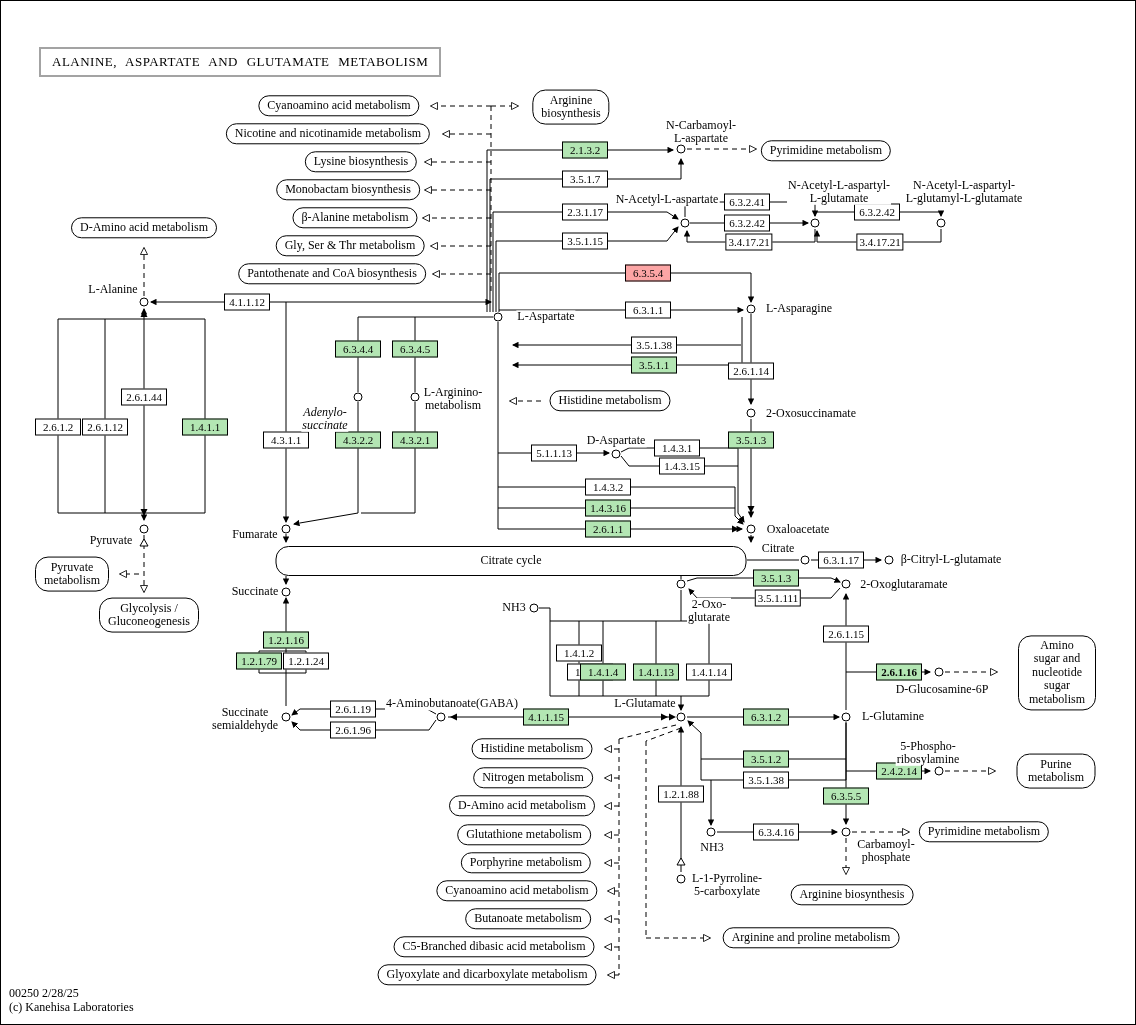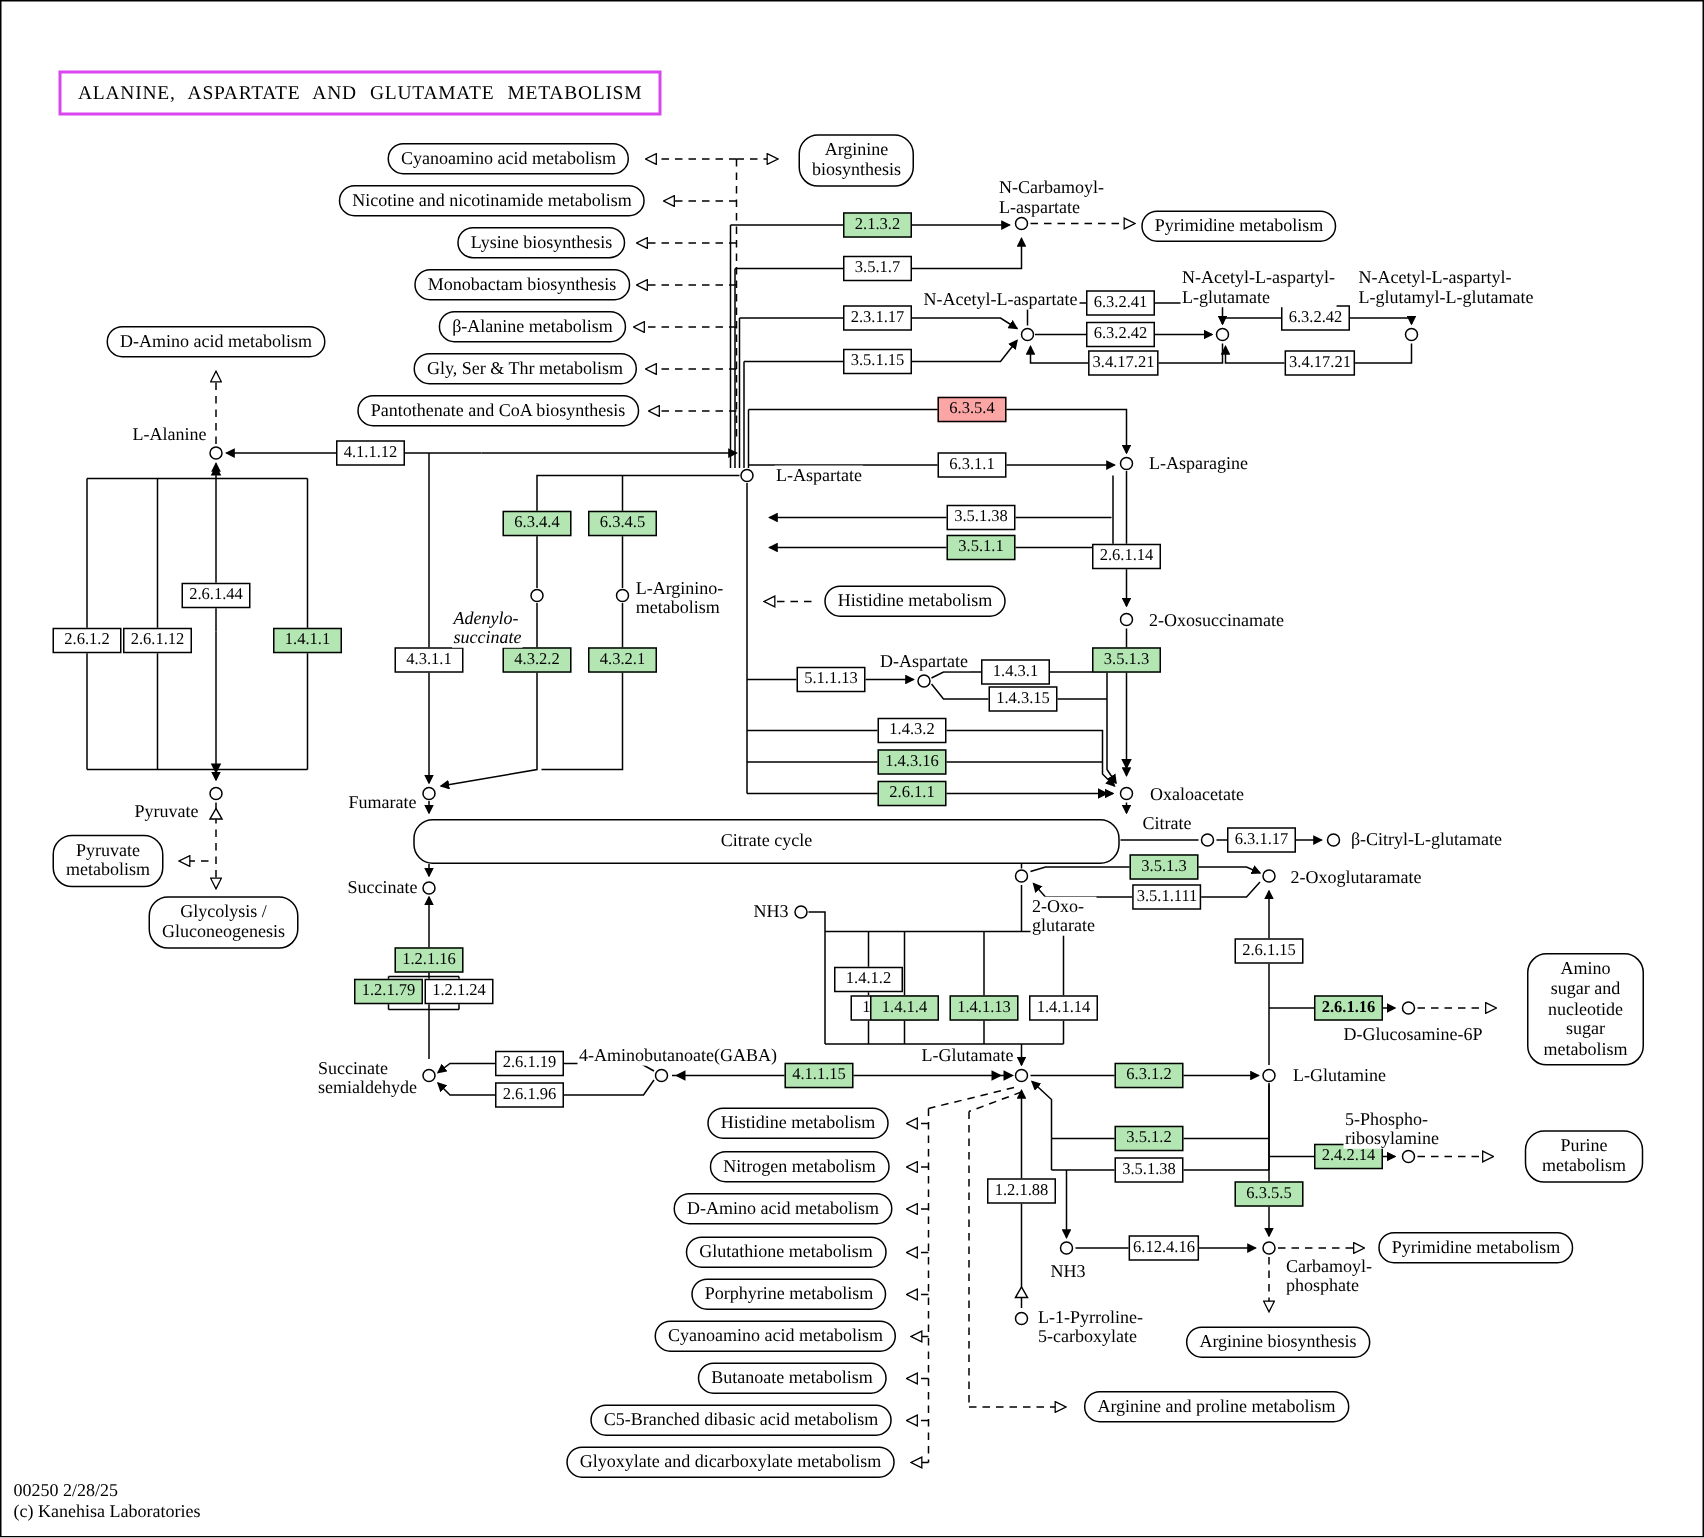--- a/index.html
+++ b/index.html
@@ -1,32 +1,32 @@
 <!DOCTYPE html>
 <html><head>
 <meta charset="utf-8">
 <style>
   *{margin:0;padding:0;box-sizing:border-box}
   html,body{background:#fff}
   body{font-family:"Liberation Serif",serif;color:#000}
   #canvas{position:relative;width:1136px;height:1025px;background:#fff;border:1px solid #000;overflow:hidden}
   #wires{position:absolute;left:0;top:0;z-index:1}
   #node-layer{position:absolute;left:0;top:0;width:100%;height:100%;z-index:2}
-  .title-box{position:absolute;left:38px;top:46px;border:2px solid #d946ef;background:#fff;
+  .title-box{position:absolute;left:38px;top:46px;border:2px solid #a3a3a3;background:#fff;
     padding:5px 11px;font-size:13px;letter-spacing:.5px;word-spacing:5px;z-index:4}
   .pbox{position:absolute;transform:translate(-50%,-50%);border:1.5px solid #000;border-radius:13px;
     background:#fff;font-size:12px;line-height:1.12;padding:3px 8px;text-align:center;
     white-space:pre-line;display:flex;align-items:center;justify-content:center}
   .ebox{position:absolute;transform:translate(-50%,-50%);border:1px solid #000;background:#fff;
     font-size:11px;line-height:1;min-width:46px;height:17px;padding:0 2px;
     display:flex;align-items:center;justify-content:center;white-space:nowrap}
   .cpd{position:absolute;width:9px;height:9px;border:1px solid #000;border-radius:50%;
     background:#fff;transform:translate(-50%,-50%);z-index:3}
   .clabel{position:absolute;transform:translate(-50%,-50%);font-size:12px;line-height:1.1;
-    white-space:pre-line;background:#fff;padding:0 1px}
+    text-align:center;white-space:pre-line;background:#fff;padding:0 1px}
   .footer{position:absolute;left:8px;top:985px;font-size:12px;line-height:14px;z-index:4}
 </style>
 </head>
 <body>
 
 <div id="canvas">
 
   <svg id="wires" width="1136" height="1025" viewBox="0 0 1136 1025">
     <defs>
       <marker id="arr" viewBox="0 0 10 10" refX="8.5" refY="5" markerWidth="6.5" markerHeight="6.5" orient="auto">
@@ -219,21 +219,21 @@
       <div class="ebox" style="left: 352px; top: 708px; background: rgb(255, 255, 255);">2.6.1.19</div>
       <div class="ebox" style="left: 352px; top: 729px; background: rgb(255, 255, 255);">2.6.1.96</div>
       <div class="ebox" style="left: 545px; top: 716px; background: rgb(179, 230, 179);">4.1.1.15</div>
       <div class="ebox" style="left: 765px; top: 716px; background: rgb(179, 230, 179);">6.3.1.2</div>
       <div class="ebox" style="left: 765px; top: 758px; background: rgb(179, 230, 179);">3.5.1.2</div>
       <div class="ebox" style="left: 765px; top: 779px; background: rgb(255, 255, 255);">3.5.1.38</div>
       <div class="ebox" style="left: 680px; top: 793px; background: rgb(255, 255, 255);">1.2.1.88</div>
       <div class="ebox" style="left: 898px; top: 671px; background: rgb(179, 230, 179); font-weight: bold;">2.6.1.16</div>
       <div class="ebox" style="left: 898px; top: 770px; background: rgb(179, 230, 179);">2.4.2.14</div>
       <div class="ebox" style="left: 845px; top: 795px; background: rgb(179, 230, 179);">6.3.5.5</div>
-      <div class="ebox" style="left: 775px; top: 831px; background: rgb(255, 255, 255);">6.12.4.16</div>
+      <div class="ebox" style="left: 775px; top: 831px; background: rgb(255, 255, 255);">6.3.4.16</div>
       <div class="cpd" style="left: 143px; top: 301px;"></div>
       <div class="clabel" style="left: 112px; top: 289px;">L-Alanine</div>
       <div class="cpd" style="left: 143px; top: 528px;"></div>
       <div class="clabel" style="left: 110px; top: 540px;">Pyruvate</div>
       <div class="cpd" style="left: 285px; top: 528px;"></div>
       <div class="clabel" style="left: 254px; top: 534px;">Fumarate</div>
       <div class="cpd" style="left: 285px; top: 591px;"></div>
       <div class="clabel" style="left: 254px; top: 591px;">Succinate</div>
       <div class="cpd" style="left: 285px; top: 716px;"></div>
       <div class="clabel" style="left: 244px; top: 718px;">Succinate

